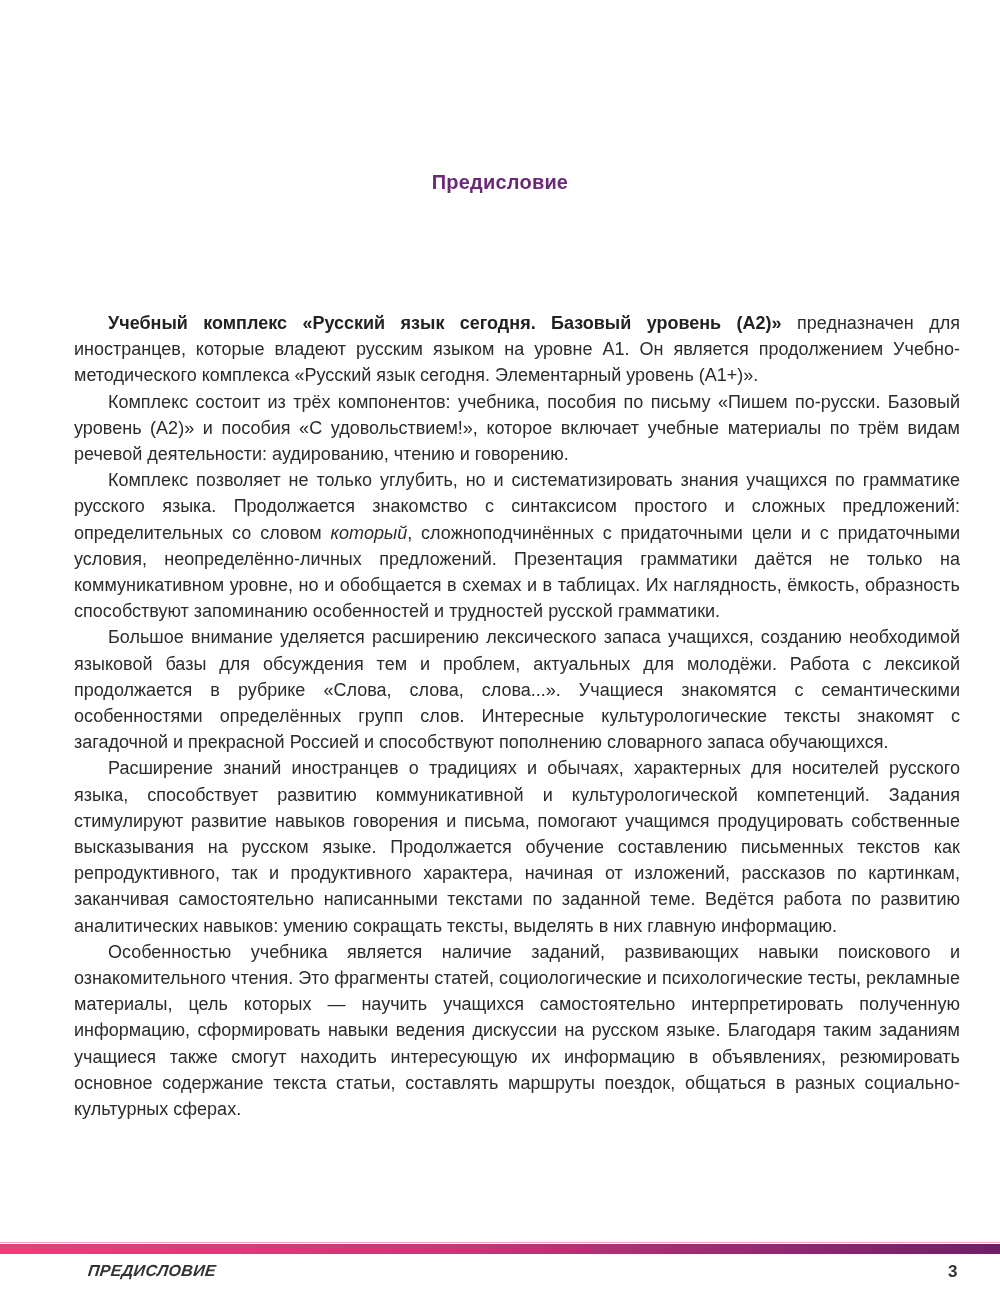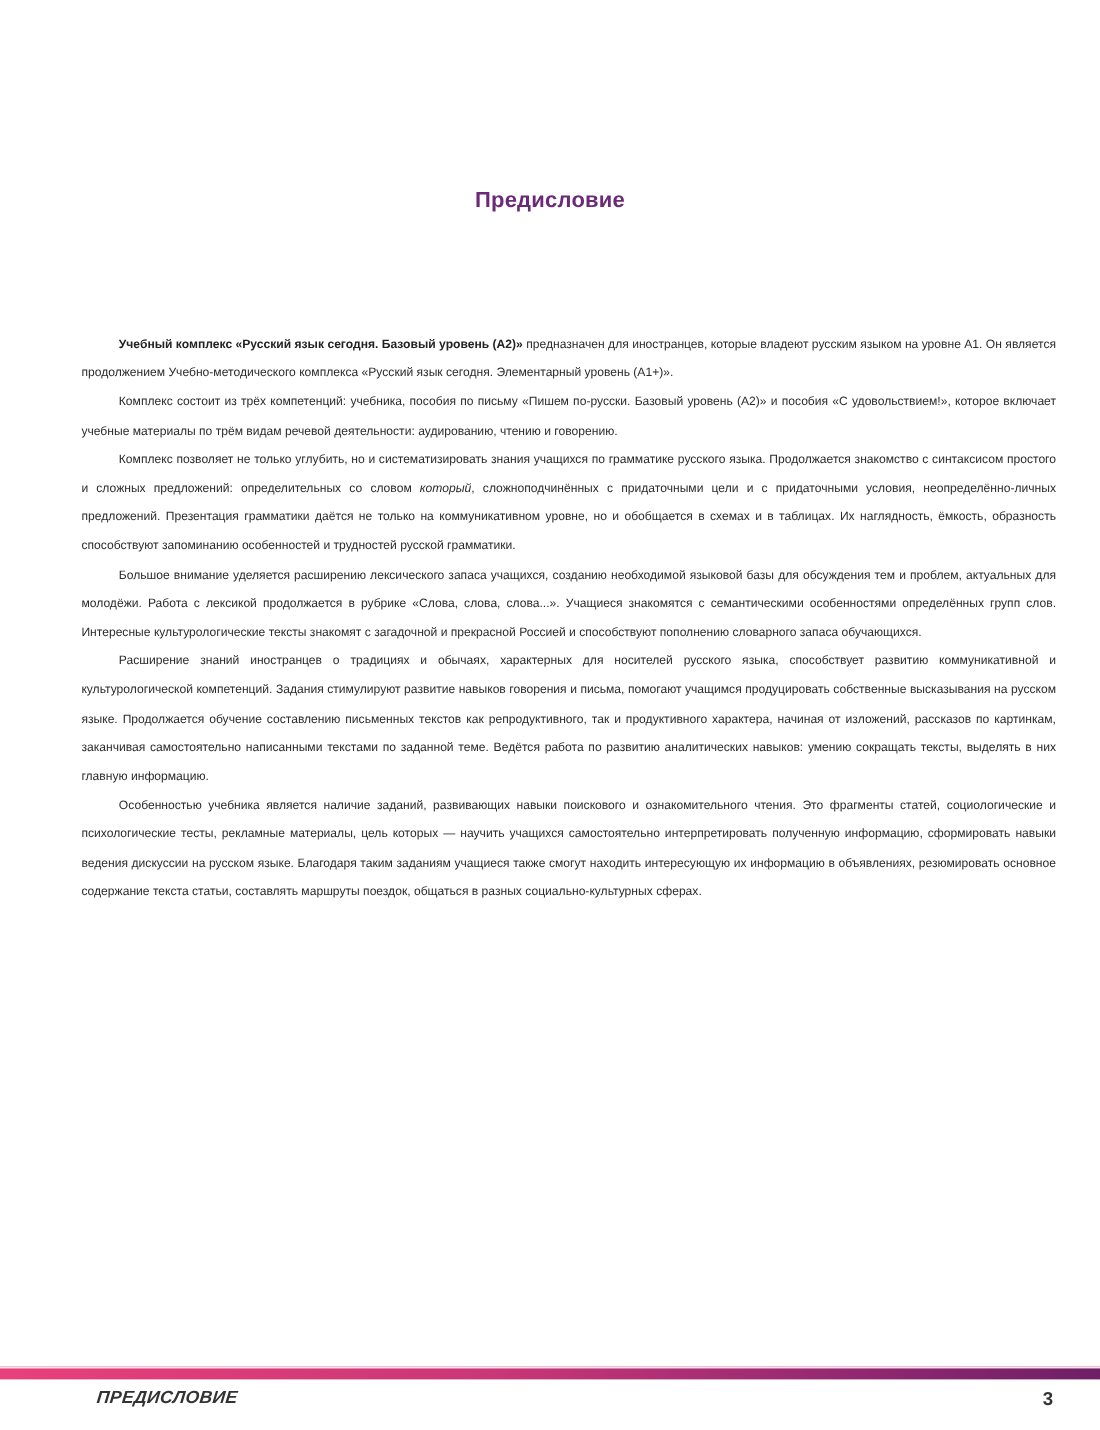--- a/index.html
+++ b/index.html
@@ -1,40 +1,40 @@
 <!DOCTYPE html>
 <html><head>
 <meta charset="utf-8">
 <style>
   html, body { margin: 0; padding: 0; background: #ffffff; }
   body { width: 1000px; height: 1300px; position: relative; overflow: hidden;
          font-family: "Liberation Sans", "DejaVu Sans", sans-serif; color: #2a2a2a; }
   .title { position: absolute; top: 158px; left: 0; width: 1000px; text-align: center;
            font-size: 20px; font-weight: bold; color: #6b2a78; letter-spacing: 0.2px; }
-  .body { position: absolute; top: 300px; left: 74px; width: 886px;
-          font-size: 11px; line-height: 26.2px; text-align: justify; color: #2b2b2b;
+  .body { position: absolute; top: 310px; left: 74px; width: 886px;
+          font-size: 18px; line-height: 26.2px; text-align: justify; color: #2b2b2b;
           hyphens: auto; }
   .body p { margin: 0; text-indent: 34px; }
   .body b { font-weight: bold; color: #222; }
   .body i { }
   .footer-bar { position: absolute; top: 1244px; left: 0; width: 1000px; height: 10px;
                 background: linear-gradient(to right, #e8407a 0%, #c93777 45%, #8e2770 80%, #6e1f66 100%); }
   .footer-bar::before { content: ""; position: absolute; left: 0; right: 0; top: -2px; height: 1px; background: #f3a7c3; }
   .footer-left { position: absolute; top: 1262px; left: 88px; font-size: 16px; font-style: italic;
                  font-weight: bold; color: #333; letter-spacing: 0.3px; transform: skewX(-6deg); }
   .footer-right { position: absolute; top: 1262px; left: 948px; font-size: 17px; font-weight: bold; color: #333; }
 </style>
 </head>
 <body>
 
 <h1 class="title">Предисловие</h1>
 
 <div class="body">
   <p><b>Учебный комплекс «Русский язык сегодня. Базовый уровень (А2)»</b><span> предназначен для иностранцев, которые владеют русским языком на уровне А1. Он является продолжением Учебно-методического комплекса «Русский язык сегодня. Элементарный уровень (А1+)».</span></p>
-  <p>Комплекс состоит из трёх компетенций: учебника, пособия по письму «Пишем по-русски. Базовый уровень (А2)» и пособия «С удовольствием!», которое включает учебные материалы по трём видам речевой деятельности: аудированию, чтению и говорению.</p>
+  <p>Комплекс состоит из трёх компонентов: учебника, пособия по письму «Пишем по-русски. Базовый уровень (А2)» и пособия «С удовольствием!», которое включает учебные материалы по трём видам речевой деятельности: аудированию, чтению и говорению.</p>
   <p><span>Комплекс позволяет не только углубить, но и систематизировать знания учащихся по грамматике русского языка. Продолжается знакомство с синтаксисом простого и сложных предложений: определительных со словом </span><i>который</i><span>, сложноподчинённых с придаточными цели и с придаточными условия, неопределённо-личных предложений. Презентация грамматики даётся не только на коммуникативном уровне, но и обобщается в схемах и в таблицах. Их наглядность, ёмкость, образность способствуют запоминанию особенностей и трудностей русской грамматики.</span></p>
   <p>Большое внимание уделяется расширению лексического запаса учащихся, созданию необходимой языковой базы для обсуждения тем и проблем, актуальных для молодёжи. Работа с лексикой продолжается в рубрике «Слова, слова, слова...». Учащиеся знакомятся с семантическими особенностями определённых групп слов. Интересные культурологические тексты знакомят с загадочной и прекрасной Россией и способствуют пополнению словарного запаса обучающихся.</p>
   <p>Расширение знаний иностранцев о традициях и обычаях, характерных для носителей русского языка, способствует развитию коммуникативной и культурологической компетенций. Задания стимулируют развитие навыков говорения и письма, помогают учащимся продуцировать собственные высказывания на русском языке. Продолжается обучение составлению письменных текстов как репродуктивного, так и продуктивного характера, начиная от изложений, рассказов по картинкам, заканчивая самостоятельно написанными текстами по заданной теме. Ведётся работа по развитию аналитических навыков: умению сокращать тексты, выделять в них главную информацию.</p>
   <p>Особенностью учебника является наличие заданий, развивающих навыки поискового и ознакомительного чтения. Это фрагменты статей, социологические и психологические тесты, рекламные материалы, цель которых — научить учащихся самостоятельно интерпретировать полученную информацию, сформировать навыки ведения дискуссии на русском языке. Благодаря таким заданиям учащиеся также смогут находить интересующую их информацию в объявлениях, резюмировать основное содержание текста статьи, составлять маршруты поездок, общаться в разных социально-культурных сферах.</p>
 </div>
 
 <div class="footer-bar"></div>
 <div class="footer-left">ПРЕДИСЛОВИЕ</div>
 <div class="footer-right">3</div>
 

